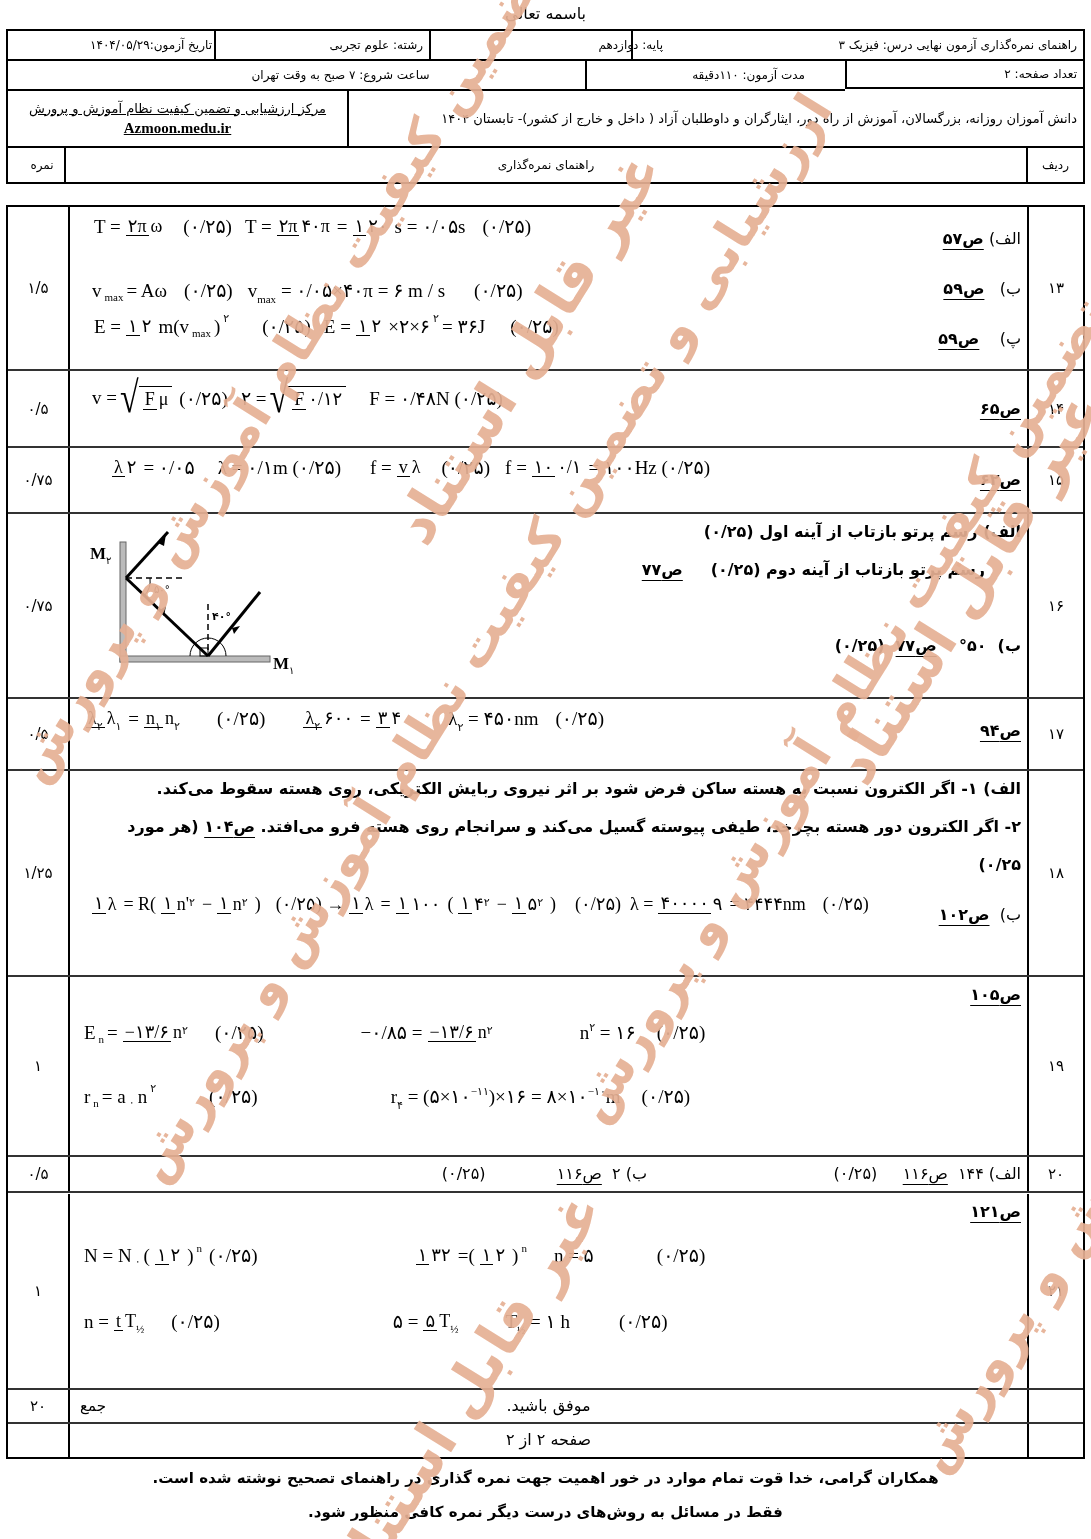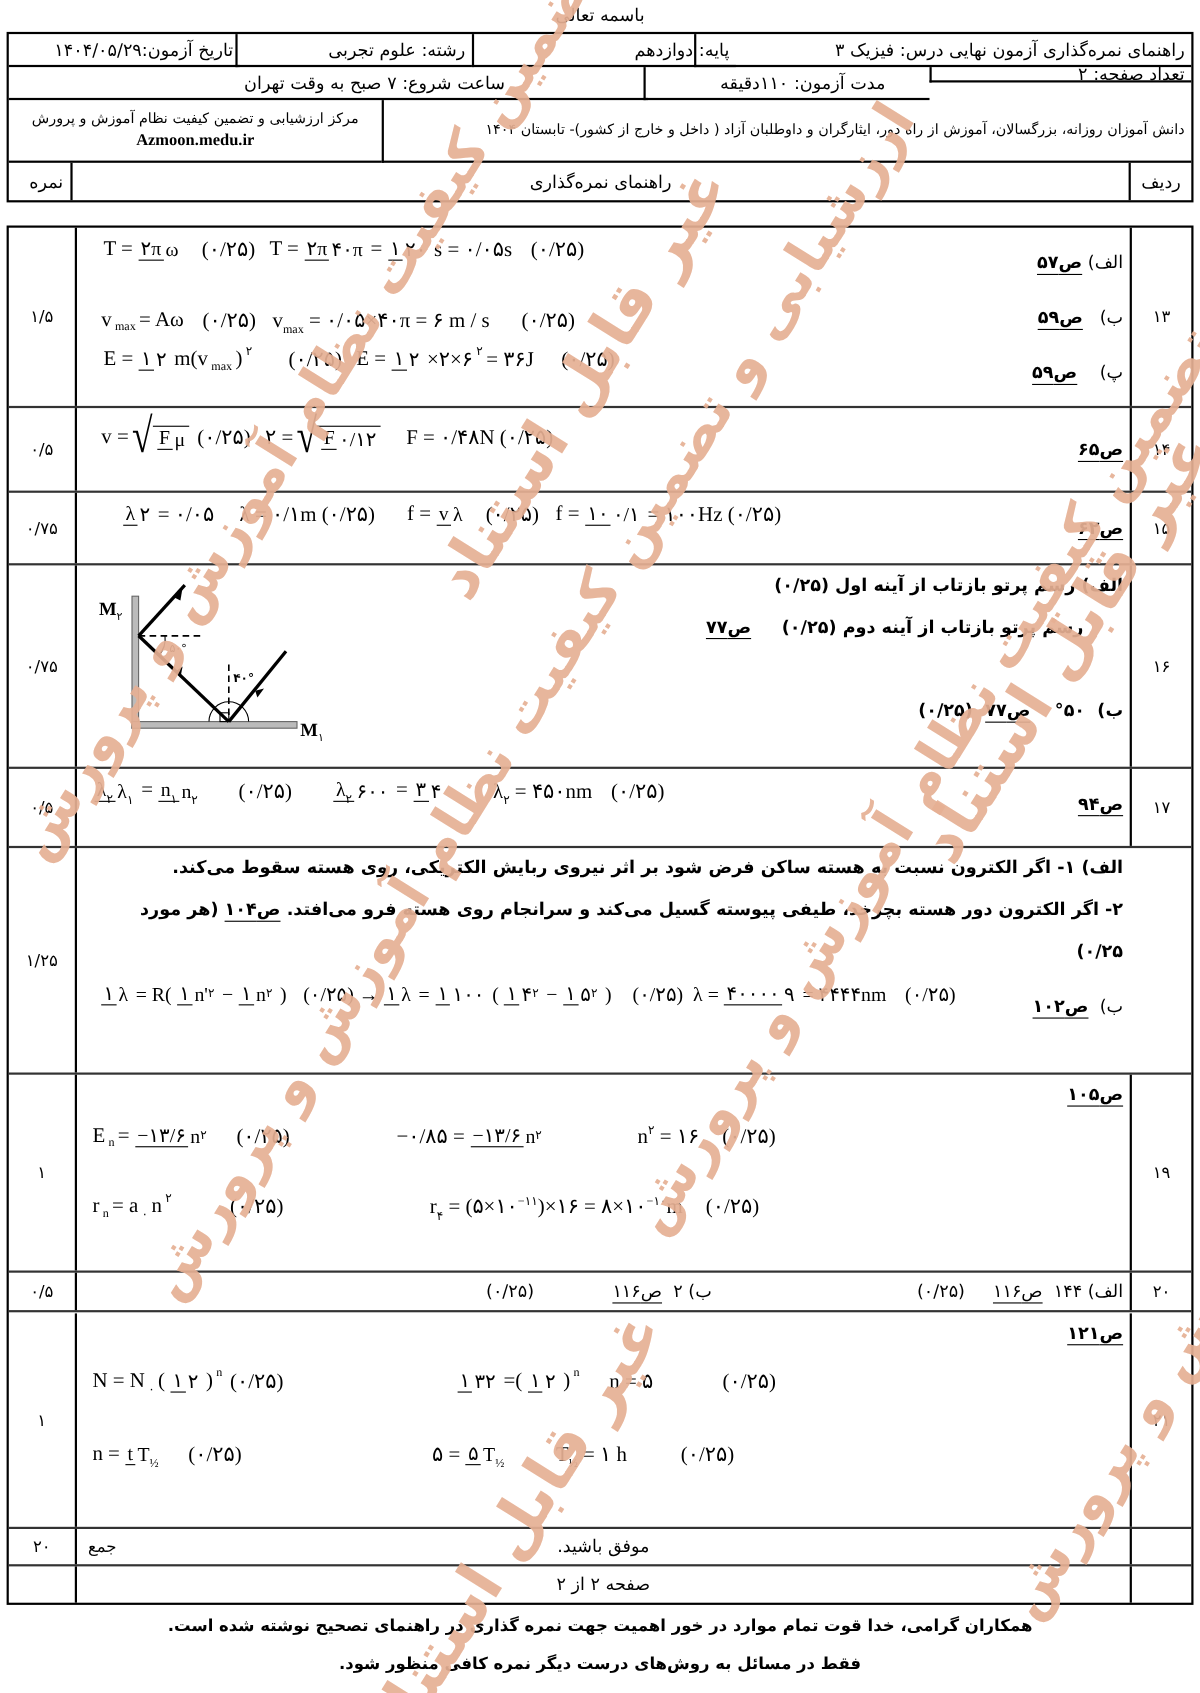--- a/index.html
+++ b/index.html
@@ -4,21 +4,21 @@
 <style>
   * { box-sizing: border-box; margin: 0; padding: 0; }
   html, body { width: 1091px; height: 1539px; background: #ffffff; overflow: hidden; }
   body { position: relative; font-family: "DejaVu Sans", sans-serif; color: #000; }
   .page { position: absolute; left: 0; top: 0; width: 1091px; height: 1539px; }
 
   .bismillah { position: absolute; top: 4px; left: 0; width: 1091px; text-align: center; font-size: 16px; direction: rtl; }
 
   
   .hdr { position: absolute; left: 6px; top: 29px; width: 1079px; height: 155px; border: 2px solid #000; }
-  .hcell { position: absolute; border-left: 2px solid #000; border-bottom: 2px solid #000; direction: rtl; display: flex; align-items: center; padding: 0 6px; font-size: 16px; white-space: nowrap; }
+  .hcell { position: absolute; border-left: 2px solid #000; border-bottom: 2px solid #000; direction: rtl; display: flex; align-items: center; padding: 0 6px; font-size: 12px; white-space: nowrap; }
   .hcell.noleft { border-left: none; }
   .hcell.nobottom { border-bottom: none; }
 
   
   .mt { position: absolute; left: 6px; top: 205px; width: 1079px; height: 1254px; border: 2px solid #000; }
   .row { position: absolute; left: 0; width: 1075px; border-bottom: 2px solid #333; }
   .row.last { border-bottom: none; }
   .col-score { position: absolute; left: 0; top: 0; bottom: 0; width: 62px; border-right: 2px solid #000; display: flex; align-items: center; justify-content: center; font-size: 15px; direction: rtl; }
   .col-num { position: absolute; right: 0; top: 0; bottom: 0; width: 56px; border-left: 2px solid #000; display: flex; align-items: center; justify-content: center; font-size: 15px; direction: rtl; }
   .col-body { position: absolute; left: 62px; right: 56px; top: 0; bottom: 0; }
@@ -58,34 +58,34 @@
     <div class="hcell" style="right:414px;top:0;width:240px;height:30px;">
         <span>پایه: دوازدهم</span>
       </div>
     <div class="hcell" style="right:654px;top:0;width:215px;height:30px;">
         <span>رشته: علوم تجربی</span>
       </div>
     <div class="hcell noleft" style="left:0;top:0;width:210px;height:30px;">
         <span>تاریخ آزمون:۱۴۰۴/۰۵/۲۹</span>
       </div>
 
-    <div class="hcell" style="right:0;top:30px;width:238px;height:14px;">
+    <div class="hcell" style="right:0;top:30px;width:238px;height:28px;">
         <span>تعداد صفحه: ۲</span>
       </div>
     <div class="hcell" style="right:238px;top:30px;width:260px;height:30px;justify-content:flex-start;padding-right:40px;">
         <span>مدت آزمون: ۱۱۰دقیقه</span>
       </div>
     <div class="hcell noleft" style="left:0;top:30px;width:581px;height:30px;justify-content:center;padding-left:90px;">
         <span>ساعت شروع: ۷ صبح به وقت تهران</span>
       </div>
 
     <div class="hcell" style="right:0;top:60px;width:736px;height:57px;font-size:13px;">
         <span>دانش آموزان روزانه، بزرگسالان، آموزش از راه دور، ایثارگران و داوطلبان آزاد ( داخل و خارج از کشور)- تابستان ۱۴۰۴</span>
       </div>
-    <div class="hcell noleft" style="left:0;top:60px;width:339px;height:57px;flex-direction:column;justify-content:center;align-items:center;font-size:13px;gap:4px;">
+    <div class="hcell noleft" style="left:0;top:60px;width:339px;height:57px;flex-direction:column;justify-content:center;align-items:center;font-size:13px;gap:4px;text-decoration:underline;">
       <span>مرکز ارزشیابی و تضمین کیفیت نظام آموزش و پرورش</span>
       <span style="font-family:'Liberation Serif',serif;font-weight:bold;font-size:15px;direction:ltr;">Azmoon.medu.ir</span>
     </div>
 
     <div class="hcell nobottom" style="right:0;top:117px;width:57px;height:34px;justify-content:center;">
         <span>ردیف</span>
       </div>
     <div class="hcell nobottom" style="right:57px;top:117px;width:962px;height:34px;justify-content:center;">
         <span>راهنمای نمره‌گذاری</span>
       </div>
@@ -282,20 +282,21 @@
             </span>)
           <span class="mark" style="margin-left:16px;">(۰/۲۵)</span>
           <span style="margin-left:6px;">λ =</span><span class="frac">
               <span class="n">۴۰۰۰۰</span>
               <span class="d">۹</span>
             </span>= ۴۴۴۴nm
           <span class="mark" style="margin-left:14px;">(۰/۲۵)</span>
         </div>
         <div class="ref" style="right:6px;top:134px;"><span>ب)</span>&nbsp;&nbsp;<span class="pg">ص۱۰۲</span></div>
       </div>
+      <div class="col-num">۱۸</div>
     </div>
 
     <div class="row" style="top:770px;height:180px;">
       <div class="col-score">۱</div>
       <div class="col-body">
         <div class="ref" style="right:6px;top:8px;"><span class="pg">ص۱۰۵</span></div>
         <div class="eq" style="left:14px;top:44px;">
           E<span class="sub">n</span> =<span class="frac">
               <span class="n">−۱۳/۶</span>
               <span class="d">n<span class="sup" style="top:-4px;">۲</span></span>

